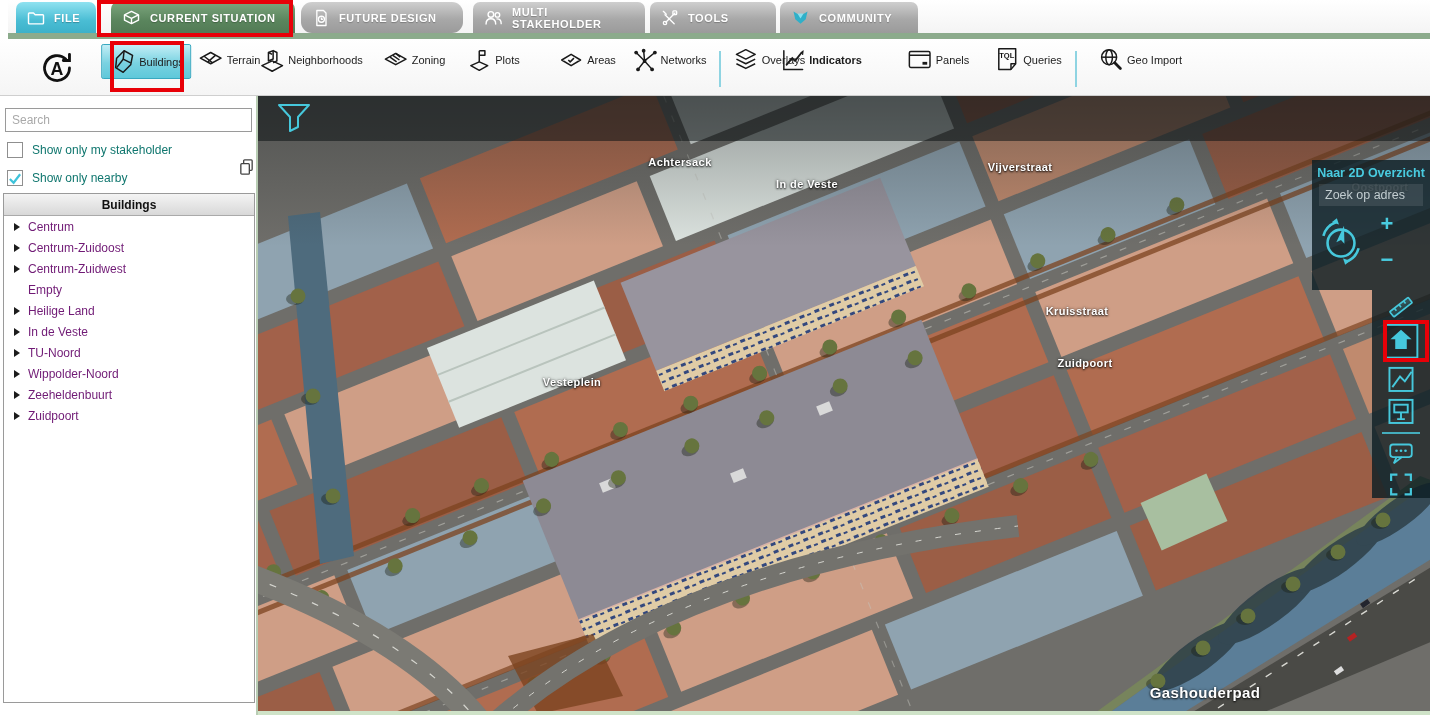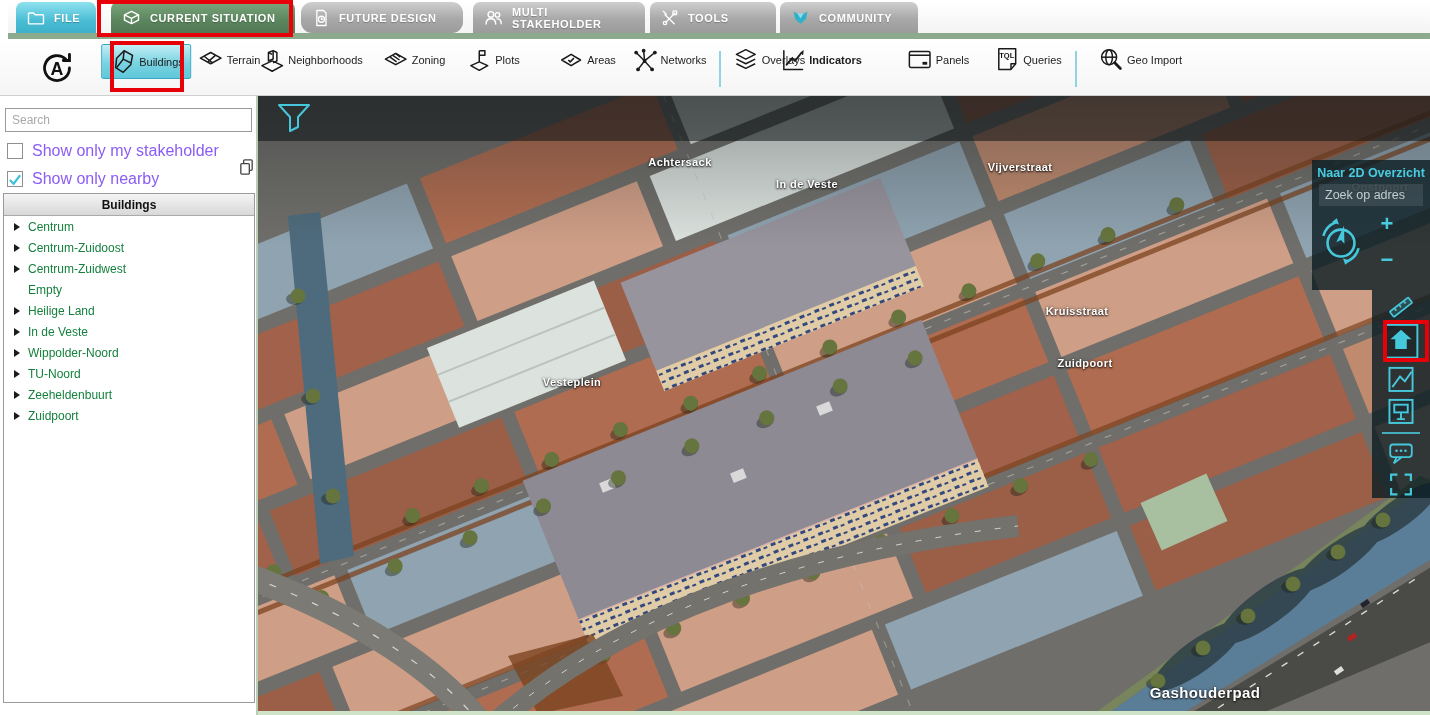--- a/index.html
+++ b/index.html
@@ -31,30 +31,30 @@
   .rdivider { position:absolute; top:12px; width:2px; height:36px; background:#8fd4e2; }
 
   
   .sidebar { position:absolute; left:0; top:96px; width:258px; height:619px;
              background:#fff; border-right:2px solid #b9cdb4; }
   .search { position:absolute; left:5px; top:12px; width:247px; height:24px;
             border:1px solid #9a9a9a; font-size:12px; padding:0 6px; color:#14532d;
             font-family:"Liberation Sans",sans-serif; outline:none; }
   .search::placeholder { color:#a9a9a9; }
   .cbrow { position:absolute; left:7px; display:flex; align-items:center; gap:9px;
-           font-size:16px; color:#8b5cf6; cursor:pointer; }
+           font-size:12px; color:#0f766e; cursor:pointer; }
   .cbbox { width:16px; height:16px; border:1px solid #8f8f8f; background:#fff;
            display:flex; align-items:center; justify-content:center; }
   .clip { position:absolute; left:238px; top:62px; cursor:pointer; }
   .bpanel { position:absolute; left:3px; top:97px; width:252px; height:510px;
             border:1px solid #9a9a9a; background:#fff; }
   .bhead { height:22px; background:linear-gradient(#f4f4f4,#d8d8d8); border-bottom:1px solid #aaa;
            font-size:12px; font-weight:bold; color:#111; text-align:center; line-height:22px; }
   .bitem { height:21px; display:flex; align-items:center; padding-left:10px;
-           font-size:12px; color:#15803d; cursor:pointer; }
+           font-size:12px; color:#701a75; cursor:pointer; }
   .tri { width:0; height:0; border-left:6px solid #1c1c1c; border-top:4px solid transparent;
          border-bottom:4px solid transparent; margin-right:8px; flex:0 0 auto; }
   .bitem.noarrow { padding-left:24px; }
 
   
   .map { position:absolute; left:258px; top:96px; width:1172px; height:619px; overflow:hidden;
          background:#7d7974;padding-left:16px; }
   .map svg.scene { position:absolute; left:0; top:0; }
   .maplabel { position:absolute; transform:translate(-50%,0); color:#fff; font-size:11px;
               font-weight:bold; letter-spacing:.4px; white-space:nowrap;
@@ -326,25 +326,25 @@
     <div class="bitem">
         <span class="tri"></span>
         <span>Heilige Land</span>
       </div>
     <div class="bitem">
         <span class="tri"></span>
         <span>In de Veste</span>
       </div>
     <div class="bitem">
         <span class="tri"></span>
+        <span>TU-Noord</span>
+      </div>
+    <div class="bitem">
+        <span class="tri"></span>
         <span>Wippolder-Noord</span>
-      </div>
-    <div class="bitem">
-        <span class="tri"></span>
-        <span>TU-Noord</span>
       </div>
     <div class="bitem">
         <span class="tri"></span>
         <span>Zeeheldenbuurt</span>
       </div>
     <div class="bitem">
         <span class="tri"></span>
         <span>Zuidpoort</span>
       </div>
   </div>

